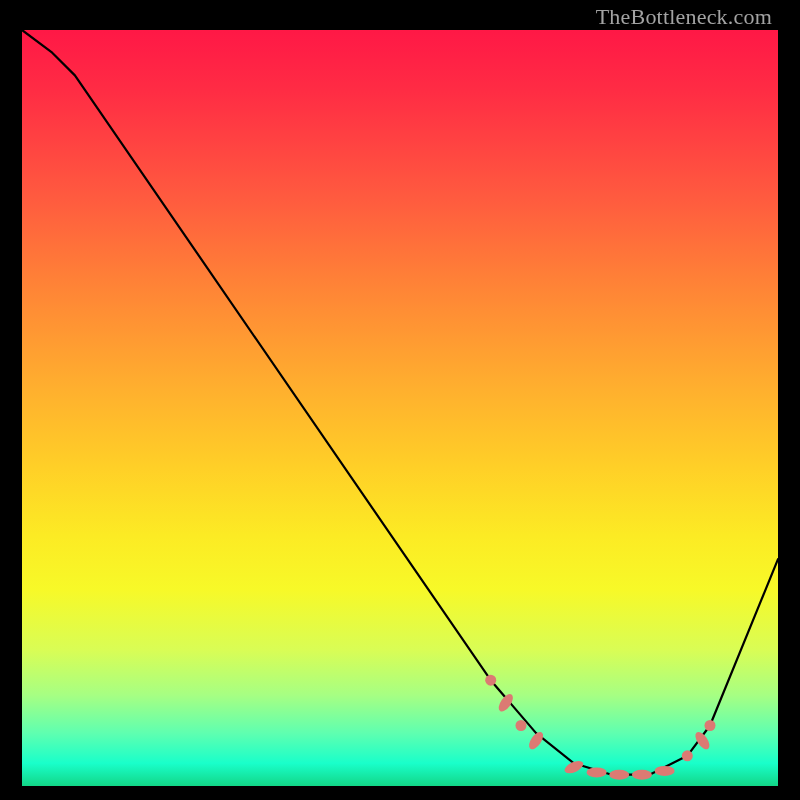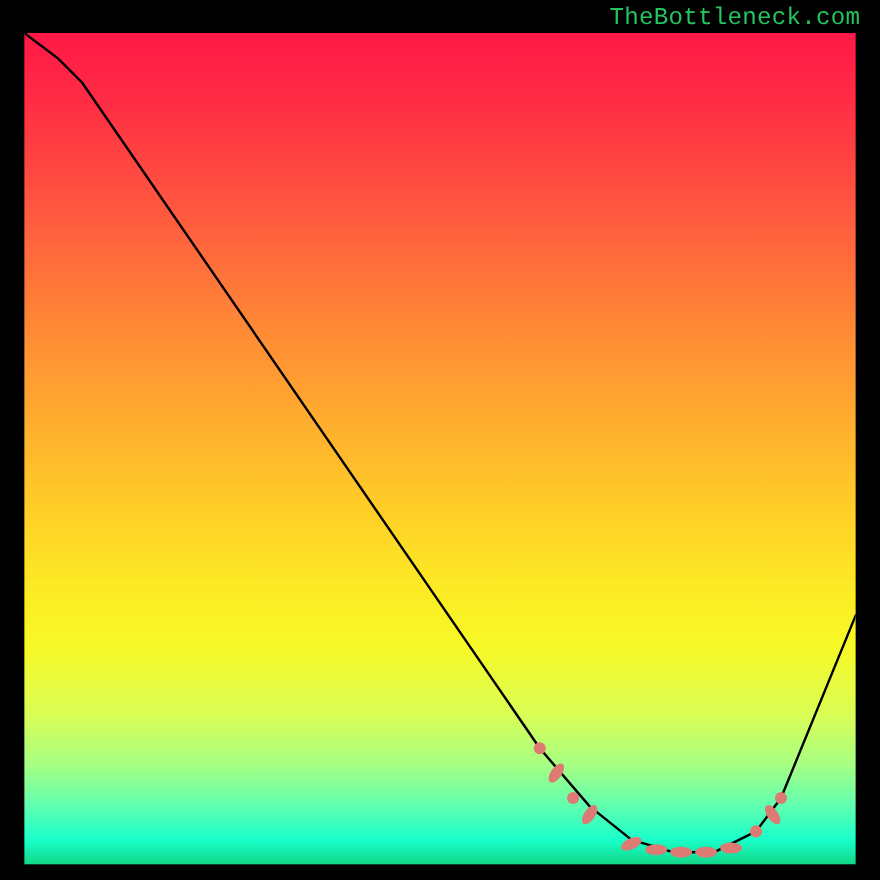--- a/index.html
+++ b/index.html
@@ -12,23 +12,23 @@
   }
   .outer-frame {
     position: relative;
     width: 800px;
     height: 800px;
     background: #000000;
   }
   .watermark {
     position: absolute;
     top: 4px;
-    right: 18px;
-    color: #22c55e;
-    font-family: Liberation Mono, monospace;
+    right: 28px;
+    color: #a3a3a3;
+    font-family: Liberation Serif, serif;
     font-size: 22px;
     font-weight: 500;
     letter-spacing: 0.2px;
     z-index: 10;
   }
   .plot-region {
     position: absolute;
     left: 22px;
     top: 30px;
     width: 756px;

